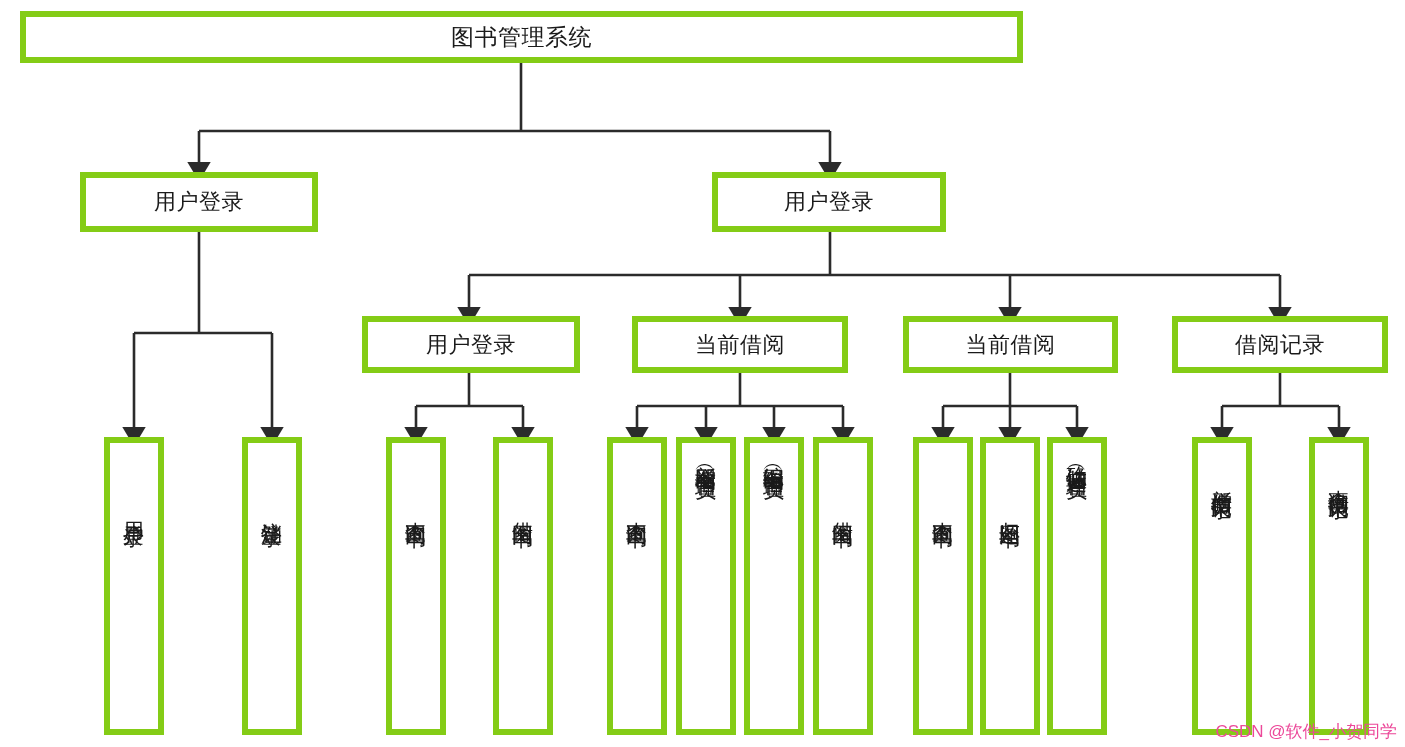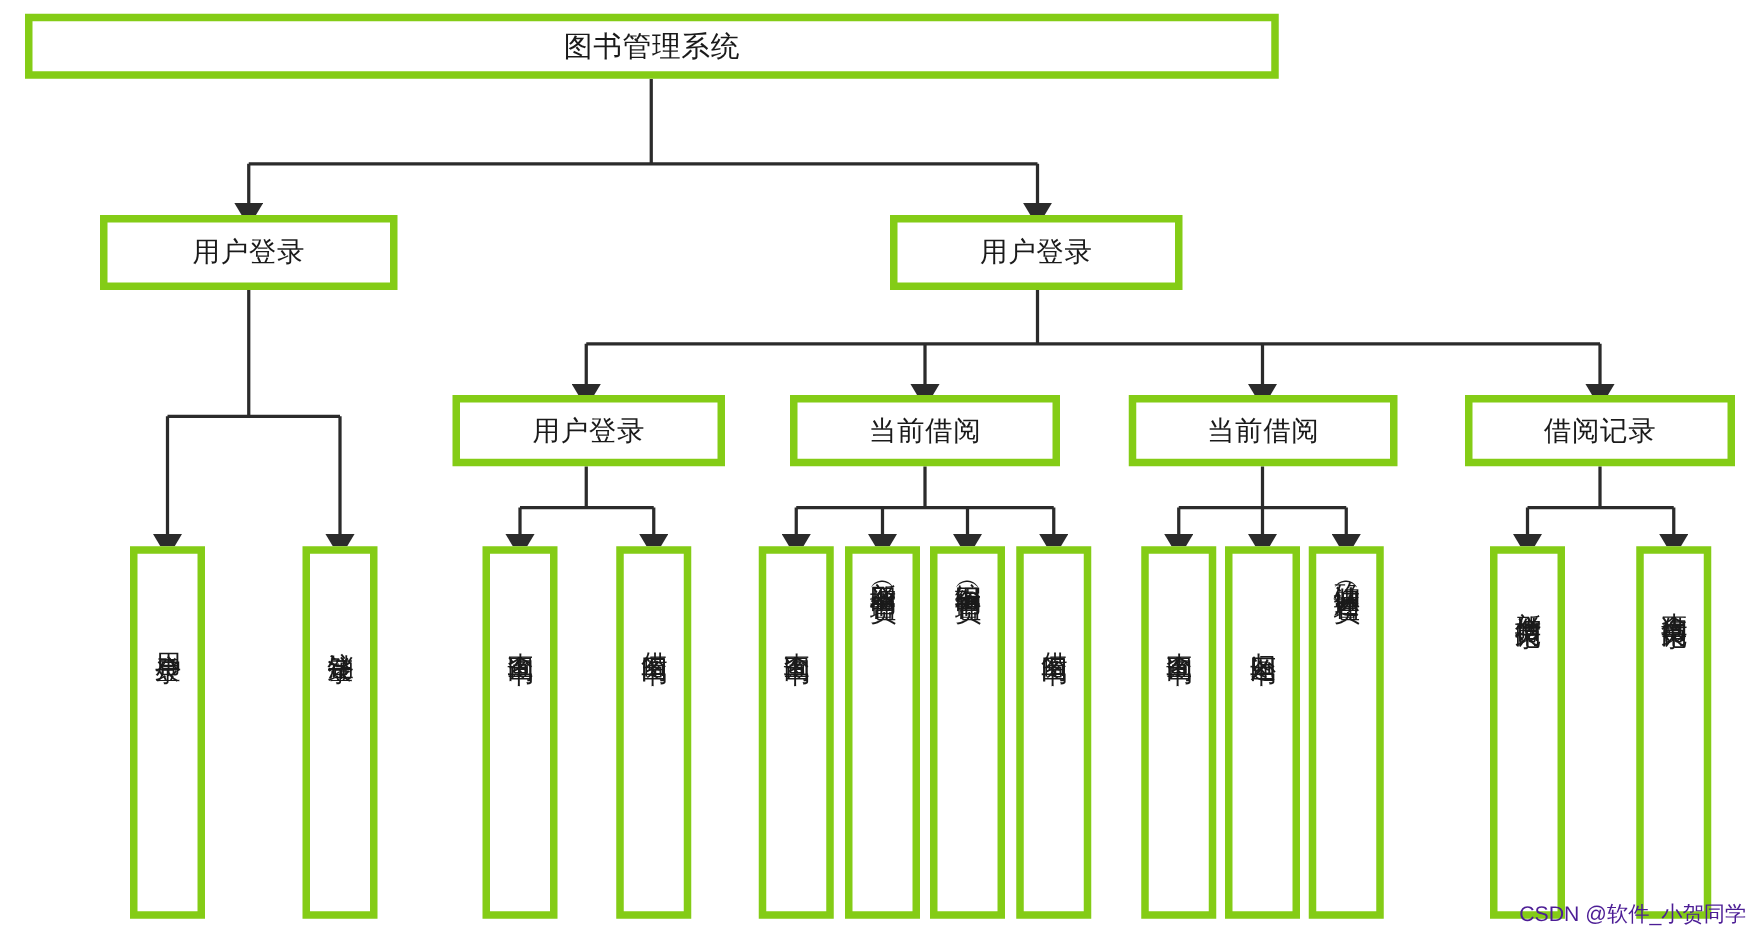--- a/index.html
+++ b/index.html
@@ -61,21 +61,21 @@
     text-orientation: upright;
     font-size: 21px;
     letter-spacing: 2px;
     line-height: 1;
   }
   .watermark {
     position: absolute;
     right: 8px;
     bottom: 4px;
     font-size: 17px;
-    color: #4c1d95;
+    color: #ec4899;
     white-space: nowrap;
     z-index: 5;
     font-family: "Liberation Sans", "DejaVu Sans", sans-serif;
   }
 </style>
 </head>
 <body>
 
 <div id="diagram-canvas">
 

